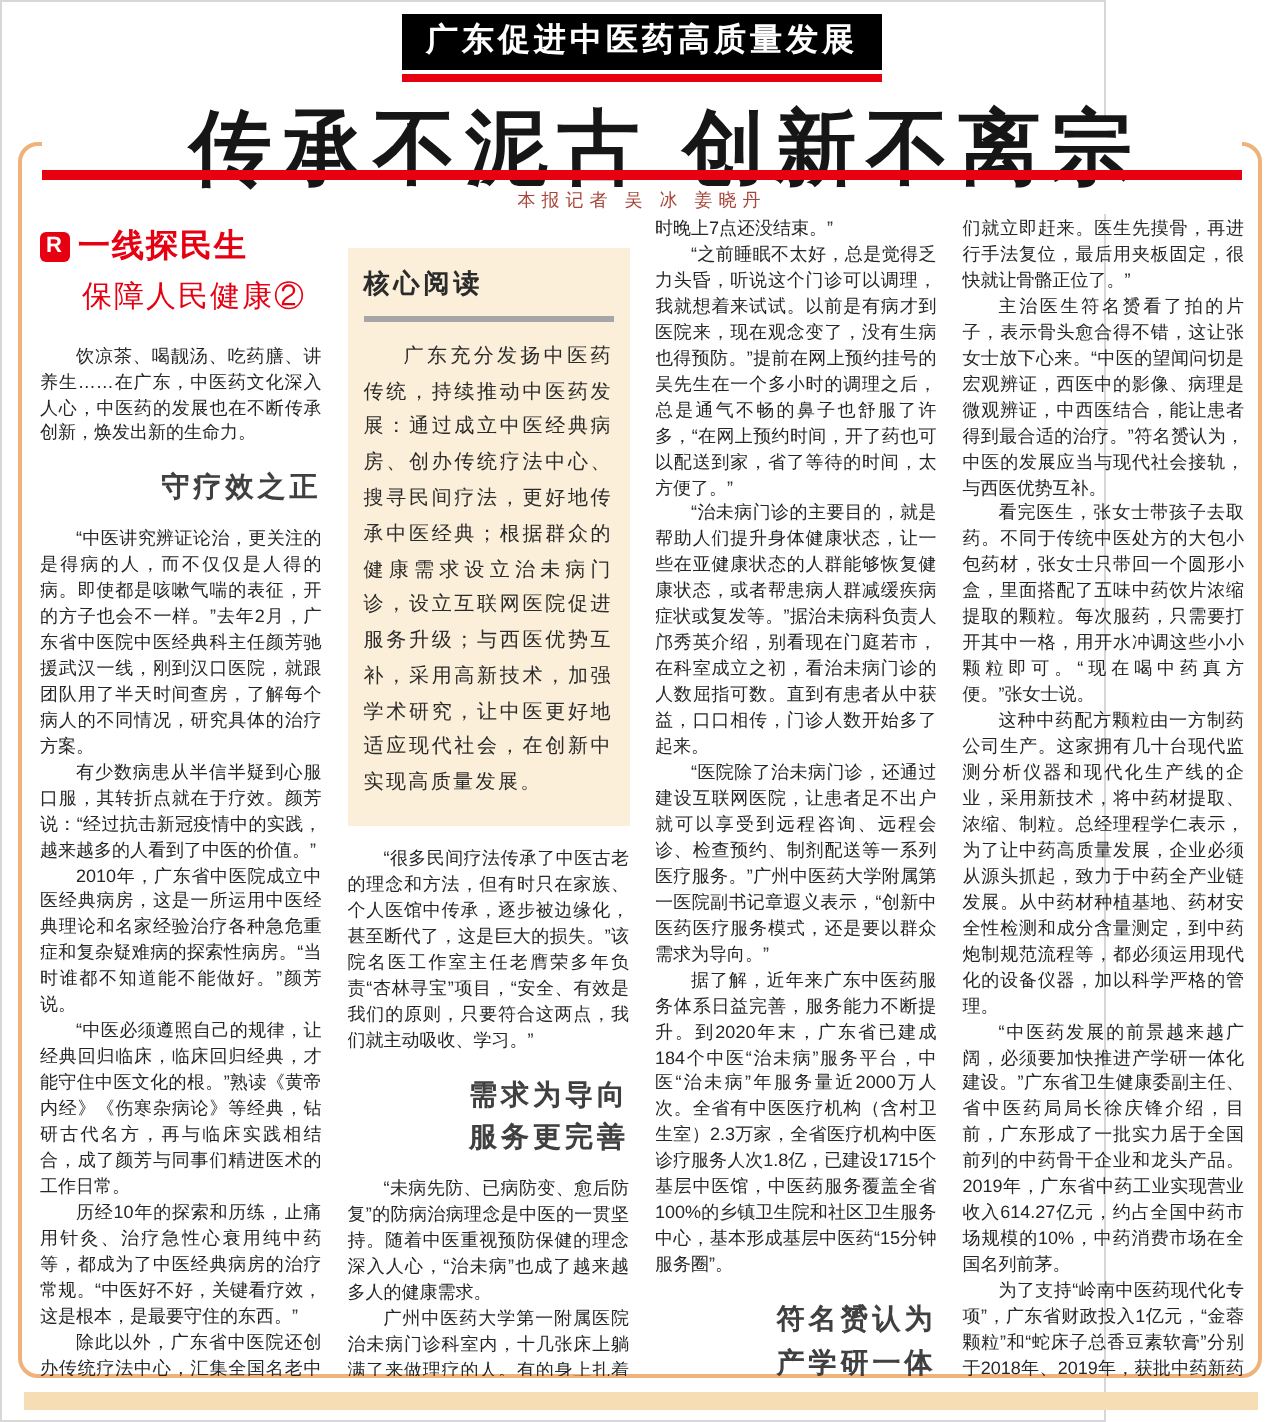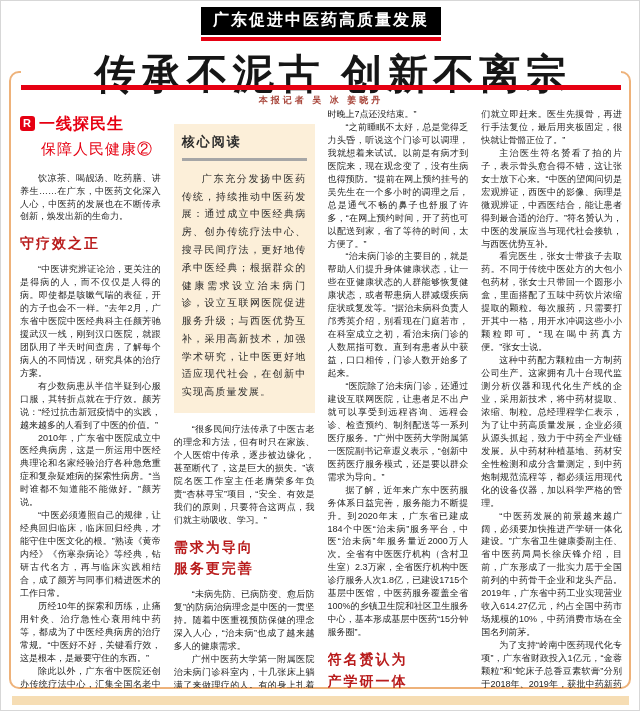--- a/index.html
+++ b/index.html
@@ -1,60 +1,60 @@
 <!DOCTYPE html>
 <html><head>
 <meta charset="utf-8">
 <style>
   * { margin:0; padding:0; box-sizing:border-box; }
   html,body { background:#ffffff; }
   body { width:640px; height:711px; overflow:hidden;
          font-family:"Liberation Sans", sans-serif; }
-  .page { position:relative; width:640px; height:711px; background:#fff;
+  .page { position:relative; width:553px; height:711px; background:#fff;
           border:1px solid #d7d7d7; }
 
   
   .frame { position:absolute; left:8px; top:70px; width:622px; height:618px;
            border:2px solid #eeb27a; border-radius:10px; }
   .bottom-band { position:absolute; left:11px; top:695px; width:617px; height:9px;
                  background:#f6ddb4; }
 
   
   .header-mask { position:absolute; left:20px; top:60px; width:600px; height:46px; background:#fff; }
   .header { position:absolute; left:0; top:6px; width:640px; text-align:center; }
   .kicker-wrap { display:inline-block; }
   .kicker { display:inline-block; background:#000; color:#fff; font-weight:bold;
             font-size:16px; letter-spacing:2px; padding:3px 12px 4px; }
   .kicker-underline { height:4px; background:#e60012; margin-top:2px; }
   .main-title { margin-top:6px; font-size:41px; font-weight:900; color:#161616;
                 letter-spacing:5px; white-space:nowrap;margin-left:24px; }
   .title-underline { position:absolute; left:20px; top:84px; width:600px; height:5px;
                      background:#e60012; }
   .byline { position:absolute; left:0; top:93px; width:640px; text-align:center;
-            color:#a8453a; font-size:9px; letter-spacing:3px; font-weight:bold; }
+            color:#a8453a; font-size:9px; letter-spacing:3px; font-weight:normal; }
 
   
   .columns { position:absolute; left:19px; top:107px; width:602px; height:580px;
              display:flex; gap:13px; overflow:hidden; }
   .col { flex:1 1 0; overflow:hidden; font-size:9px; line-height:1.44;
          color:#262626; text-align:justify; }
   .col p { text-indent:2em; margin:0; }
   .col p.noindent { text-indent:0; }
 
   
   .series { color:#e60012; margin:4px 0 12px; }
   .series-line1 { font-size:16px; font-weight:bold; letter-spacing:1px;
                   display:flex; align-items:center; gap:4px; }
   .r-logo { display:inline-block; background:#e60012; color:#fff; font-weight:bold;
             font-size:11px; line-height:14px; width:15px; height:15px;
             text-align:center; border-radius:3px; }
   .series-line2 { font-size:15px; font-weight:normal; padding-left:21px;
                   letter-spacing:1px; margin-top:3px; }
 
-  .subhead { text-align:left; font-weight:bold; color:#b91c1c; font-size:14px;
+  .subhead { text-align:right; font-weight:bold; color:#404040; font-size:14px;
              line-height:1.55; letter-spacing:2px; margin:10px 0 8px; }
 
   
   .core-box { background:#fcefd9; padding:9px 8px 12px; margin-bottom:10px;margin-top:16px; }
   .core-title { font-size:13px; font-weight:bold; color:#2b2b2b; letter-spacing:2px; }
   .core-rule { height:3px; background:#a6a6a6; margin:6px 0 9px; }
   .core-body { font-size:10px; line-height:1.78; letter-spacing:1.2px;
                color:#2b2b2b; text-align:justify; text-indent:2em; }
 </style>
 </head>

